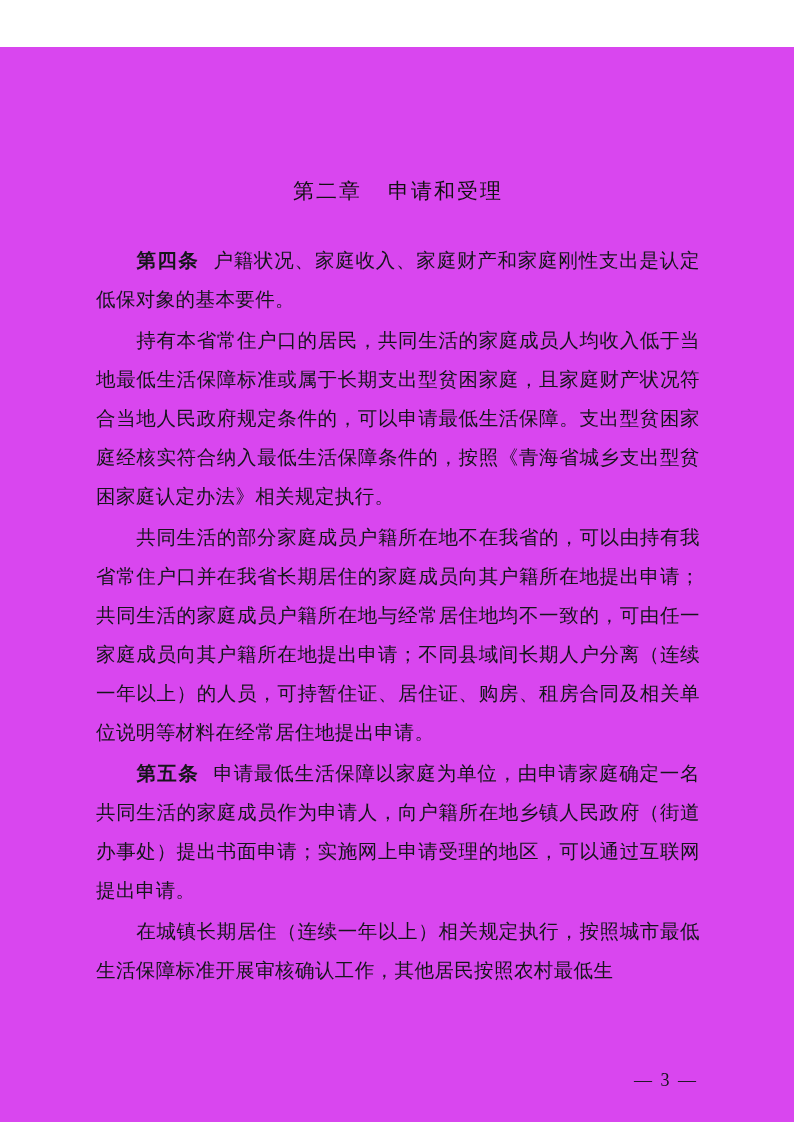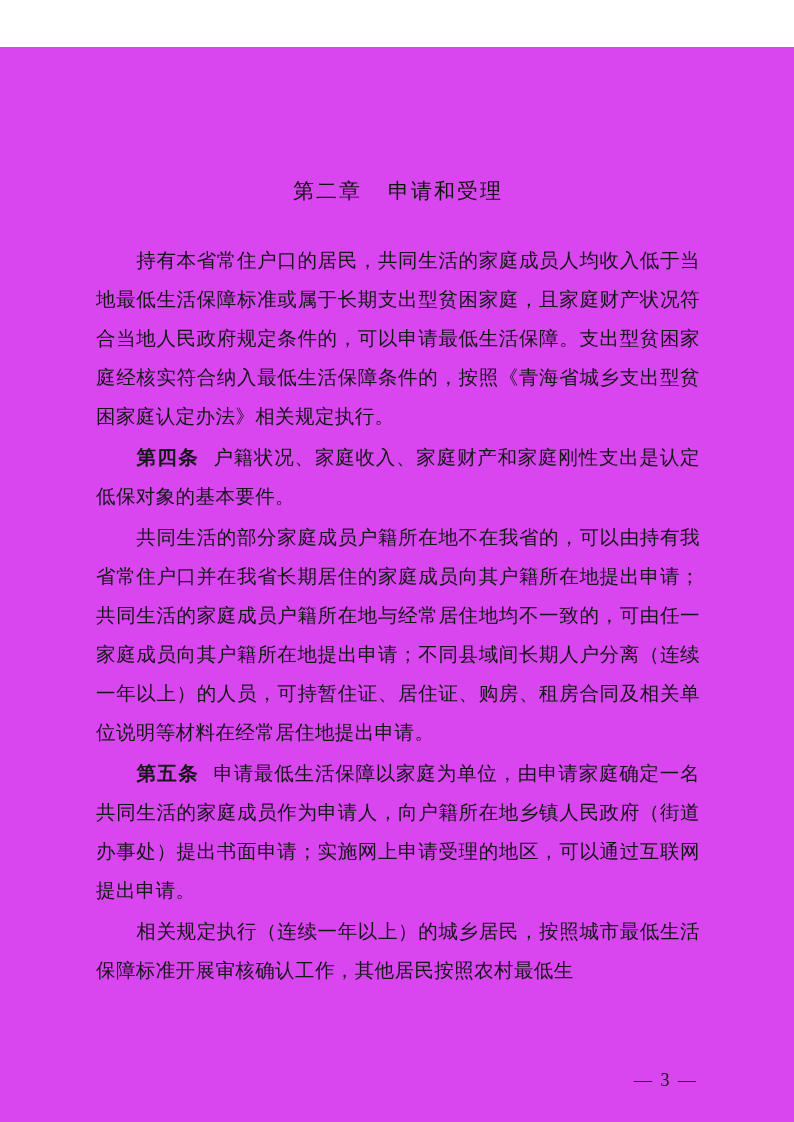--- a/index.html
+++ b/index.html
@@ -76,35 +76,35 @@
 <body>
 
 <div class="page">
   <div class="content">
 
     <div class="chapter-title">
       <span>第二章</span><span class="gap"></span><span>申请和受理</span>
     </div>
 
     <p class="para">
-      <span class="indent"></span><span>持有本省常住户口的居民，共同生活的家庭成员人均收入低于当地最低生活保障标准或属于长期支出型贫困家庭，且家庭财产状况符合当地人民政府规定条件的，可以申请最低生活保障。支出型贫困家庭经核实符合纳入最低生活保障条件的，按照《青海省城乡支出型贫困家庭认定办法》相关规定执行。</span>
+      <span class="indent"></span><span class="art-label">第四条</span><span class="art-gap"></span><span>户籍状况、家庭收入、家庭财产和家庭刚性支出是认定低保对象的基本要件。</span>
     </p>
 
     <p class="para">
-      <span class="indent"></span><span class="art-label">第四条</span><span class="art-gap"></span><span>户籍状况、家庭收入、家庭财产和家庭刚性支出是认定低保对象的基本要件。</span>
+      <span class="indent"></span><span>持有本省常住户口的居民，共同生活的家庭成员人均收入低于当地最低生活保障标准或属于长期支出型贫困家庭，且家庭财产状况符合当地人民政府规定条件的，可以申请最低生活保障。支出型贫困家庭经核实符合纳入最低生活保障条件的，按照《青海省城乡支出型贫困家庭认定办法》相关规定执行。</span>
     </p>
 
     <p class="para">
       <span class="indent"></span><span>共同生活的部分家庭成员户籍所在地不在我省的，可以由持有我省常住户口并在我省长期居住的家庭成员向其户籍所在地提出申请；共同生活的家庭成员户籍所在地与经常居住地均不一致的，可由任一家庭成员向其户籍所在地提出申请；不同县域间长期人户分离（连续一年以上）的人员，可持暂住证、居住证、购房、租房合同及相关单位说明等材料在经常居住地提出申请。</span>
     </p>
 
     <p class="para">
       <span class="indent"></span><span class="art-label">第五条</span><span class="art-gap"></span><span>申请最低生活保障以家庭为单位，由申请家庭确定一名共同生活的家庭成员作为申请人，向户籍所在地乡镇人民政府（街道办事处）提出书面申请；实施网上申请受理的地区，可以通过互联网提出申请。</span>
     </p>
 
     <p class="para">
-      <span class="indent"></span><span>相关规定执行（连续一年以上）的城乡居民，按照城市最低生活保障标准开展审核确认工作，其他居民按照农村最低生</span>
+      <span class="indent"></span><span>在城镇长期居住（连续一年以上）相关规定执行，按照城市最低生活保障标准开展审核确认工作，其他居民按照农村最低生</span>
     </p>
 
   </div>
 
   <div class="pagenum">— 3 —</div>
 </div>
 
 </body></html>

